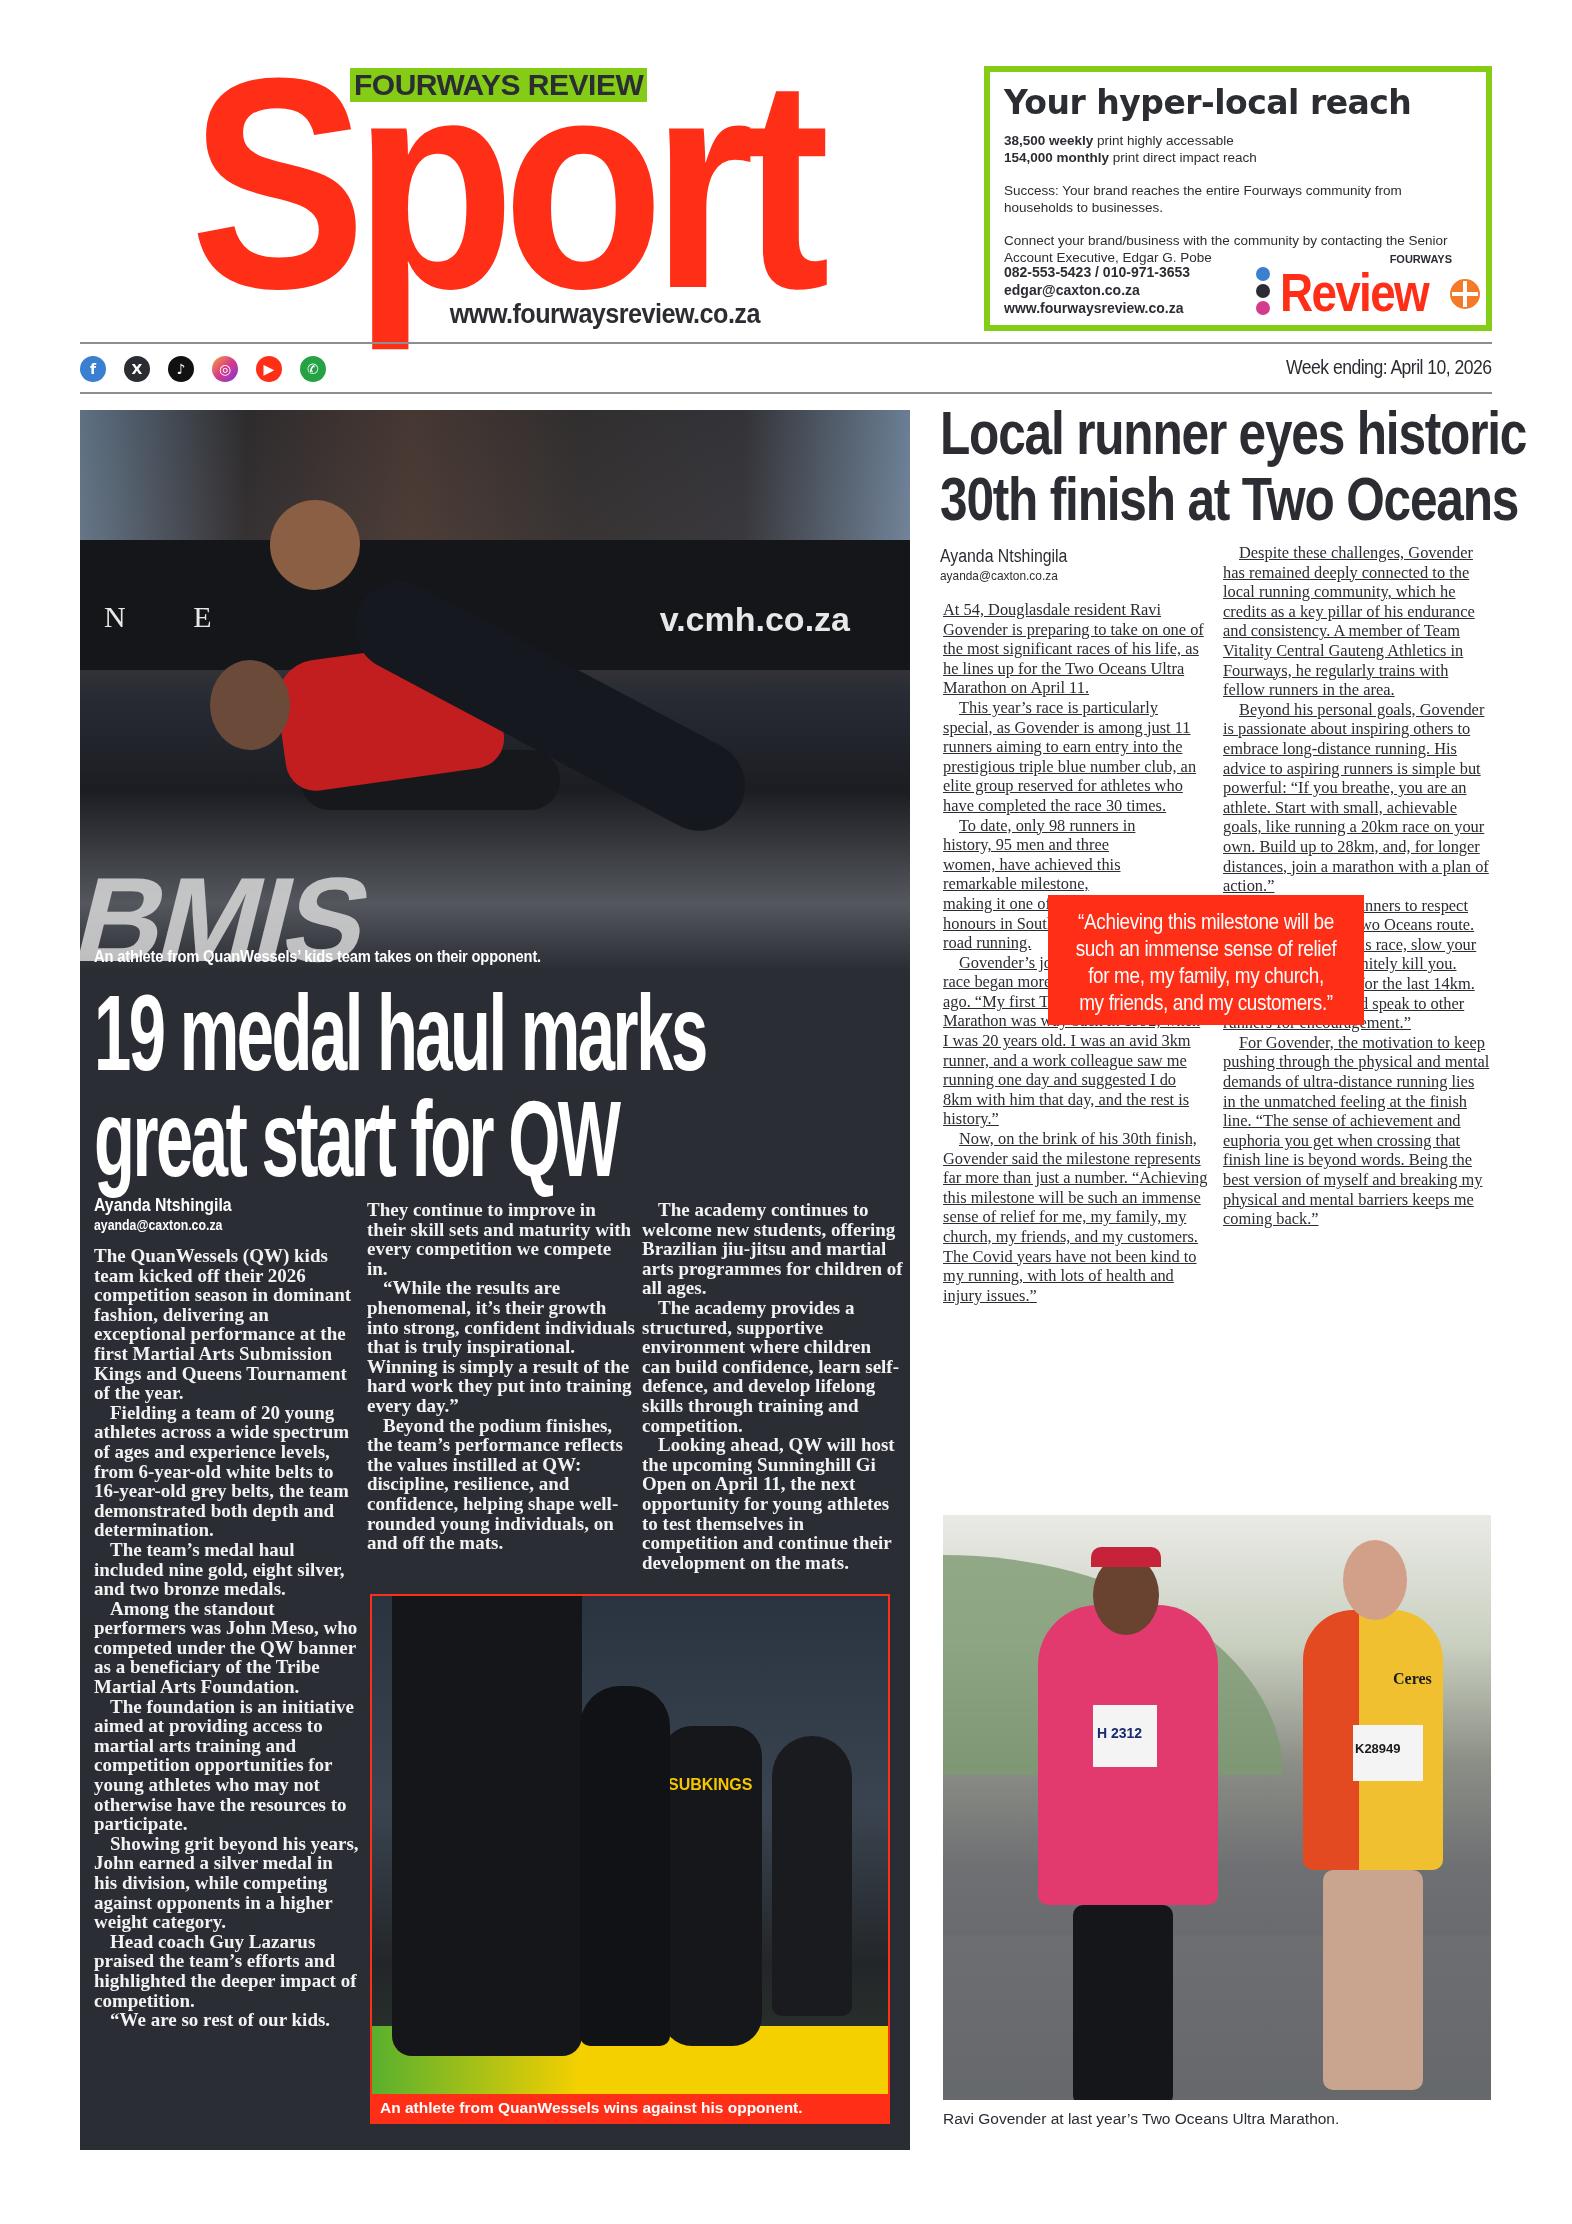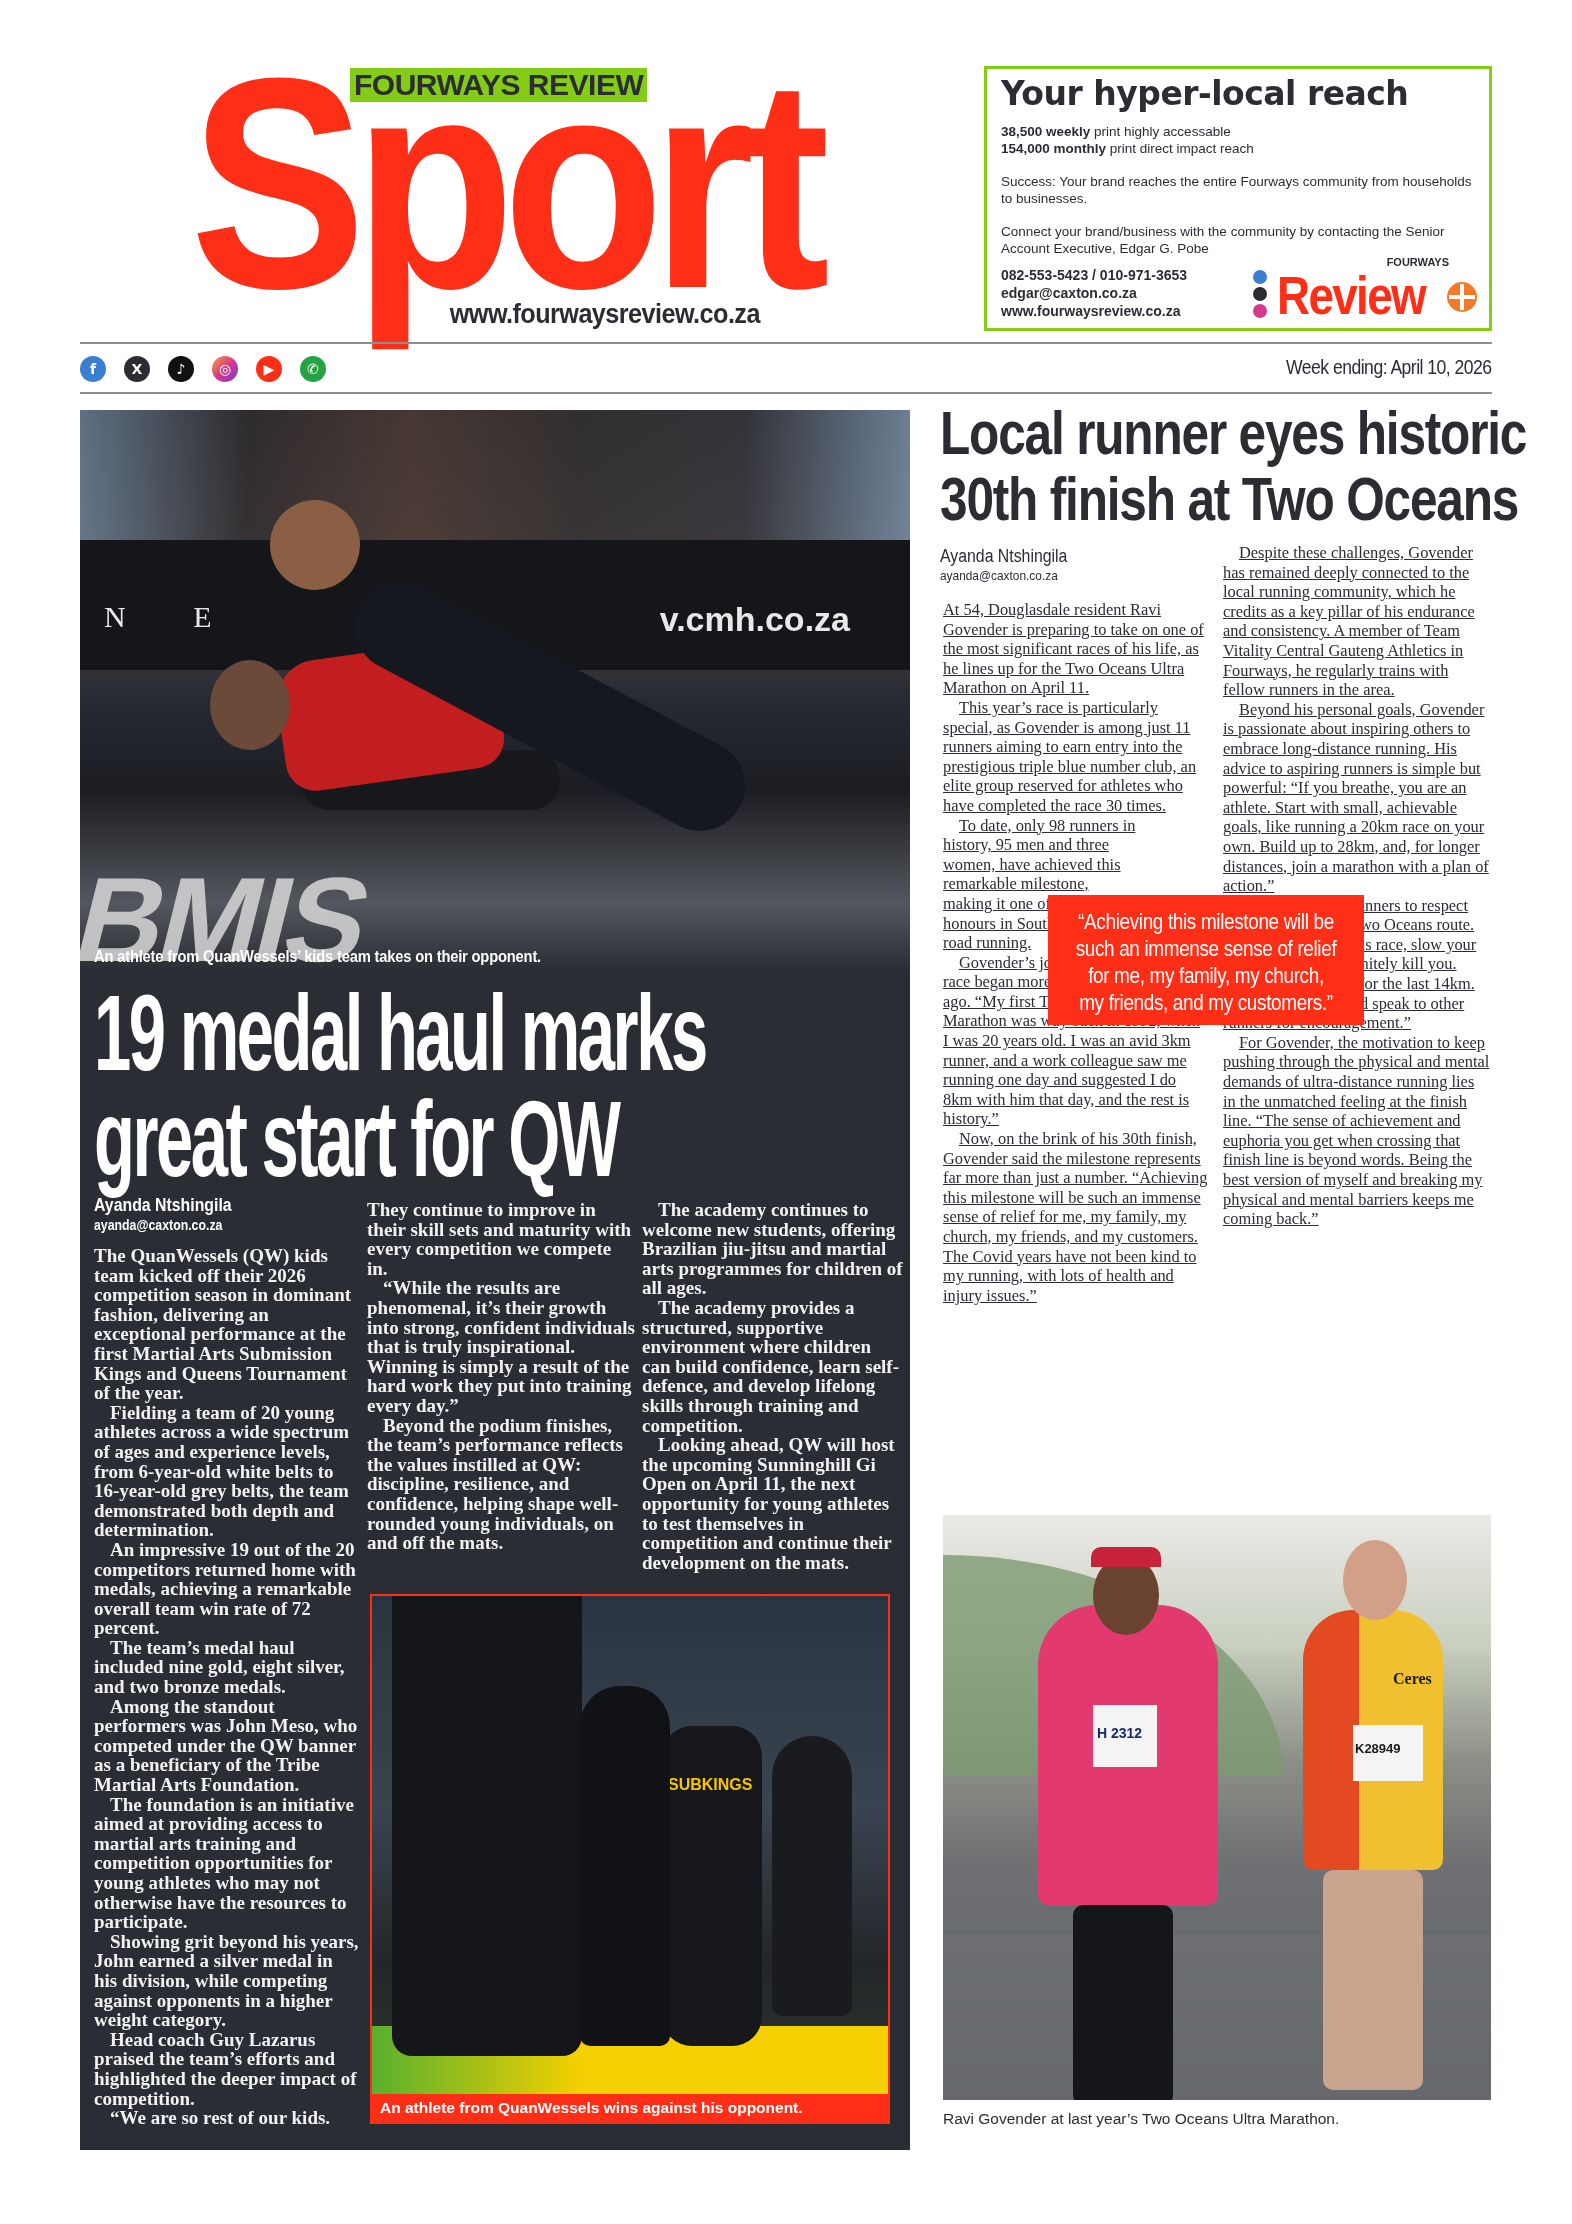--- a/index.html
+++ b/index.html
@@ -7,21 +7,21 @@
   body { position: relative; font-family: "Liberation Sans", sans-serif; color: #2b2d33; }
 
   
   .masthead { position: absolute; left: 0; top: 0; width: 1572px; height: 345px; }
   .sport-logo { position: absolute; left: 190px; top: 48px; width: 600px; height: 290px; }
   .sport-word { position: absolute; left: 0; top: 0; font-family: "Liberation Sans", sans-serif; font-weight: 700; color: #ff2e17;
     font-size: 300px; line-height: 270px; letter-spacing: -14px; transform: scaleX(0.88); transform-origin: left top; }
   .sport-kicker { position: absolute; left: 160px; top: 20px; font-weight: 700; font-size: 30px; color: #2b2d33; letter-spacing: -0.5px; background: #84cc16; padding: 0 4px; }
   .sport-url { position: absolute; left: 258px; top: 250px; font-weight: 700; font-size: 28px; color: #2b2d33; background: #fff; padding: 0 2px; letter-spacing: -0.6px; transform: scaleX(0.9); transform-origin: left top; }
 
-  .ad-box { position: absolute; left: 984px; top: 66px; width: 508px; height: 265px; border: 3px solid #84cc16; padding: 6px 14px; }
+  .ad-box { position: absolute; left: 984px; top: 66px; width: 508px; height: 265px; border: 6px solid #84cc16; padding: 12px 14px; }
   .ad-title { font-family: "DejaVu Sans", sans-serif; font-weight: 700; font-size: 33px; color: #2b2d33; letter-spacing: -0.5px; line-height: 38px; }
   .ad-lines { margin-top: 10px; font-size: 13.5px; line-height: 17px; color: #2b2d33; }
   .ad-lines b { font-weight: 700; }
   .ad-para { margin-top: 16px; font-size: 13.5px; line-height: 17px; }
   .ad-contact { position: absolute; left: 14px; bottom: 8px; font-weight: 700; font-size: 14px; line-height: 18px; }
   .ad-social { position: absolute; left: 266px; bottom: 10px; display: flex; flex-direction: column; gap: 3px; }
   .ad-social span { width: 14px; height: 14px; border-radius: 50%; display: block; }
   .review-logo { position: absolute; left: 290px; bottom: 6px; width: 200px; height: 66px; }
   .review-word { position: absolute; left: 0; bottom: 0; font-weight: 700; color: #ff2e17; font-size: 54px; line-height: 54px; letter-spacing: -2px; transform: scaleX(0.85); transform-origin: left bottom; }
   .review-kicker { position: absolute; right: 28px; top: 0; font-weight: 700; font-size: 11px; color: #2b2d33; }
@@ -184,21 +184,20 @@
   </h1>
 
   <div class="byline-l">
     <span class="byline-name">Ayanda Ntshingila</span>
     <span class="byline-email">ayanda@caxton.co.za</span>
   </div>
 
   <div class="col colL1">
     <p class="noindent">The QuanWessels (QW) kids team kicked off their 2026 competition season in dominant fashion, delivering an exceptional performance at the first Martial Arts Submission Kings and Queens Tournament of the year.</p>
     <p>Fielding a team of 20 young athletes across a wide spectrum of ages and experience levels, from 6-year-old white belts to 16-year-old grey belts, the team demonstrated both depth and determination.</p>
-    <p>An impressive 19 out of the 20 competitors returned home with medals, achieving a remarkable overall team win rate of 72 percent.</p>
     <p>The team’s medal haul included nine gold, eight silver, and two bronze medals.</p>
     <p>Among the standout performers was John Meso, who competed under the QW banner as a beneficiary of the Tribe Martial Arts Foundation.</p>
     <p>The foundation is an initiative aimed at providing access to martial arts training and competition opportunities for young athletes who may not otherwise have the resources to participate.</p>
     <p>Showing grit beyond his years, John earned a silver medal in his division, while competing against opponents in a higher weight category.</p>
     <p>Head coach Guy Lazarus praised the team’s efforts and highlighted the deeper impact of competition.</p>
     <p>“We are so rest of our kids.</p>
   </div>
 
   <div class="col colL2">
     <p class="noindent">They continue to improve in their skill sets and maturity with every competition we compete in.</p>

